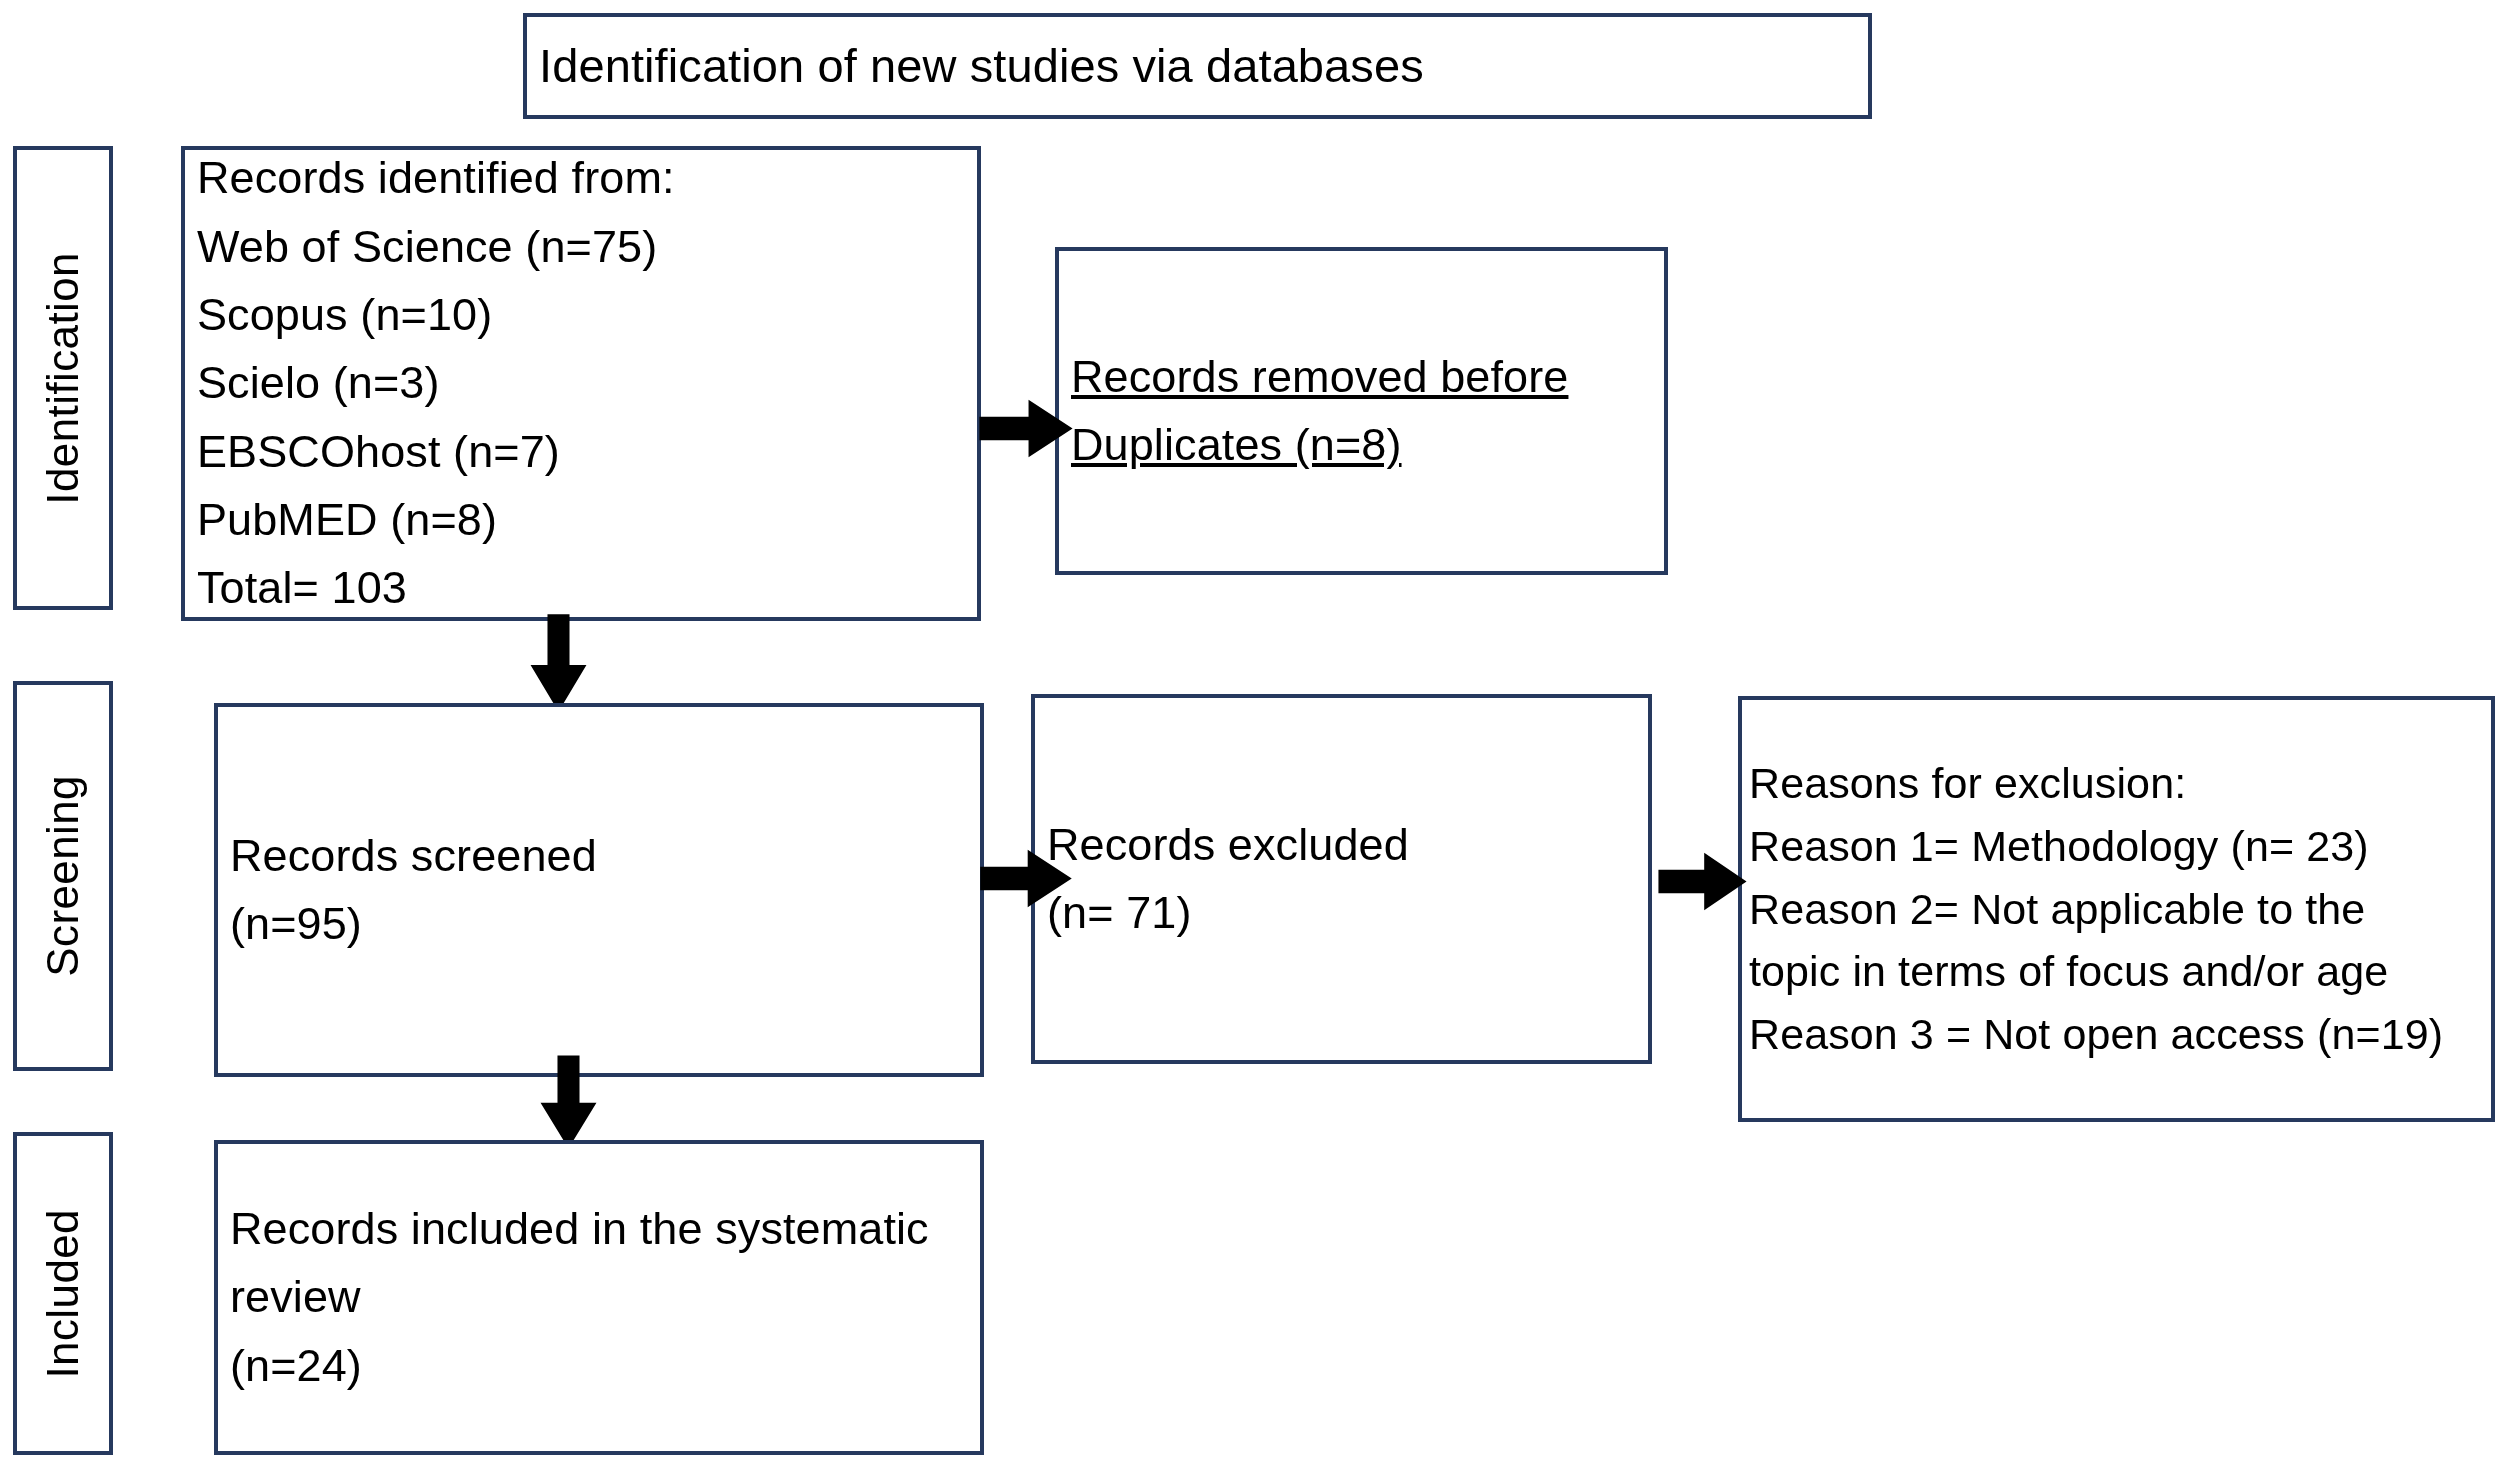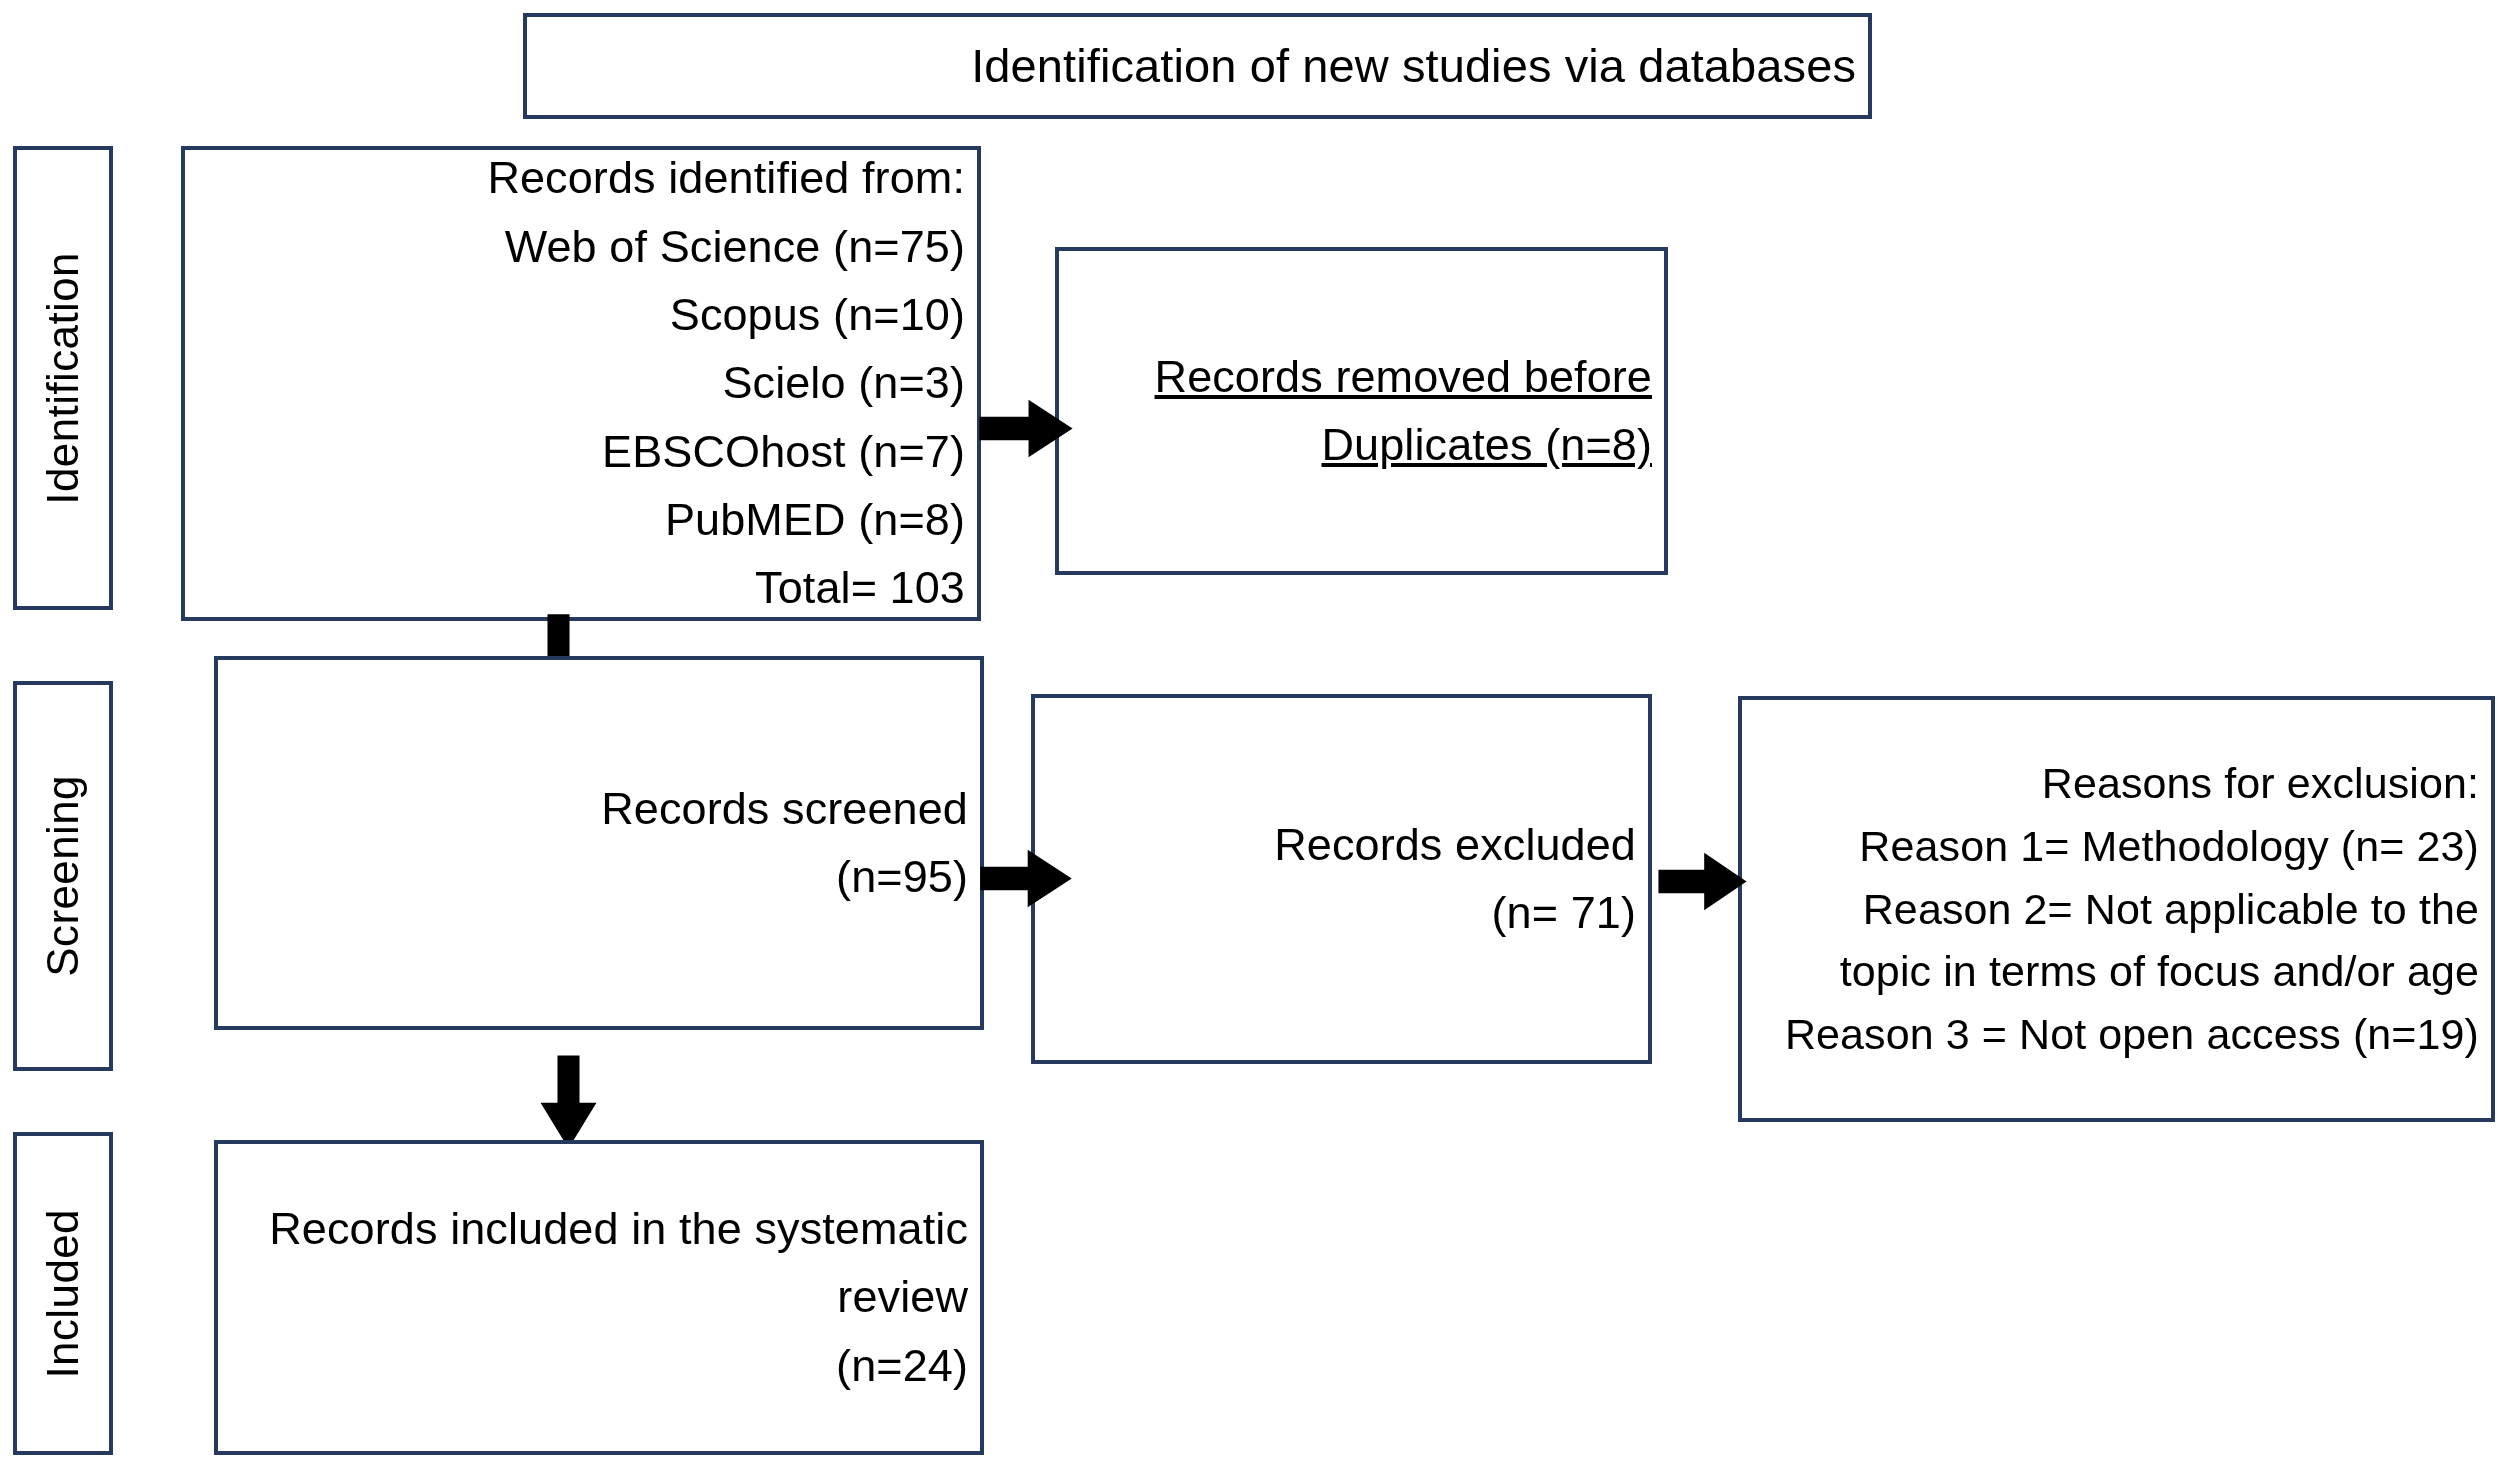--- a/index.html
+++ b/index.html
@@ -20,21 +20,21 @@
   .box {
     position: absolute;
     box-sizing: border-box;
     background: #ffffff;
     border: 4.3px solid #26395e;
     display: flex;
     align-items: center;
     justify-content: center;
   }
   .box .txt {
-    text-align: right;
+    text-align: left;
     color: #000000;
     font-size: 45px;
     line-height: 1.52;
     letter-spacing: 0.1px;
     width: 100%;
     padding: 0 12px;
     box-sizing: border-box;
   }
   .box .txt .ln { display: block; white-space: nowrap; }
 
@@ -113,21 +113,21 @@
       <polygon points="0,22 58,22 58,2 110,36 58,70 58,50 0,50" fill="#000000"></polygon>
     </svg>
   </div>
 
   <div class="arrow" style="left:528px; top:614px; width:61px; height:98px;">
     <svg width="61" height="98" viewBox="0 0 72 115">
       <polygon points="23,0 49,0 49,60 69,60 36,115 3,60 23,60" fill="#000000"></polygon>
     </svg>
   </div>
 
-  <div class="box" style="left:214px; top:656px; width:770px; height:374px;">
+  <div class="box" style="left:214px; top:703px; width:770px; height:374px;">
     <div class="txt">
       <span class="ln">Records screened</span>
       <span class="ln">(n=95)</span>
     </div>
   </div>
 
   <div class="box" style="left:1031px; top:694px; width:621px; height:370px;">
     <div class="txt">
       <span class="ln">Records excluded</span>
       <span class="ln">(n= 71)</span>

